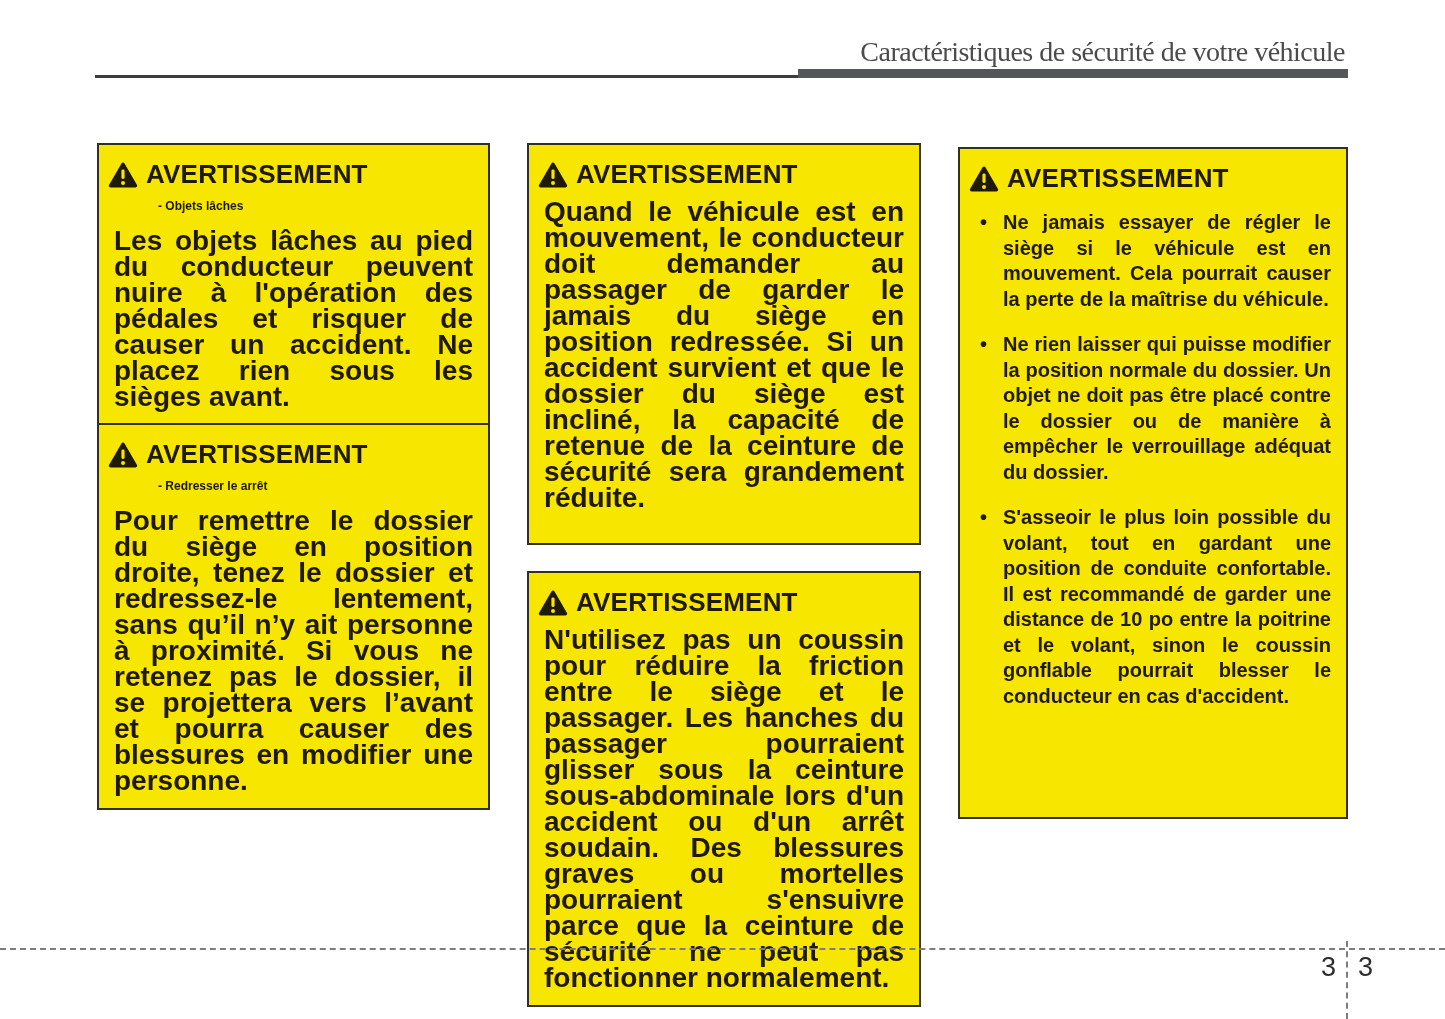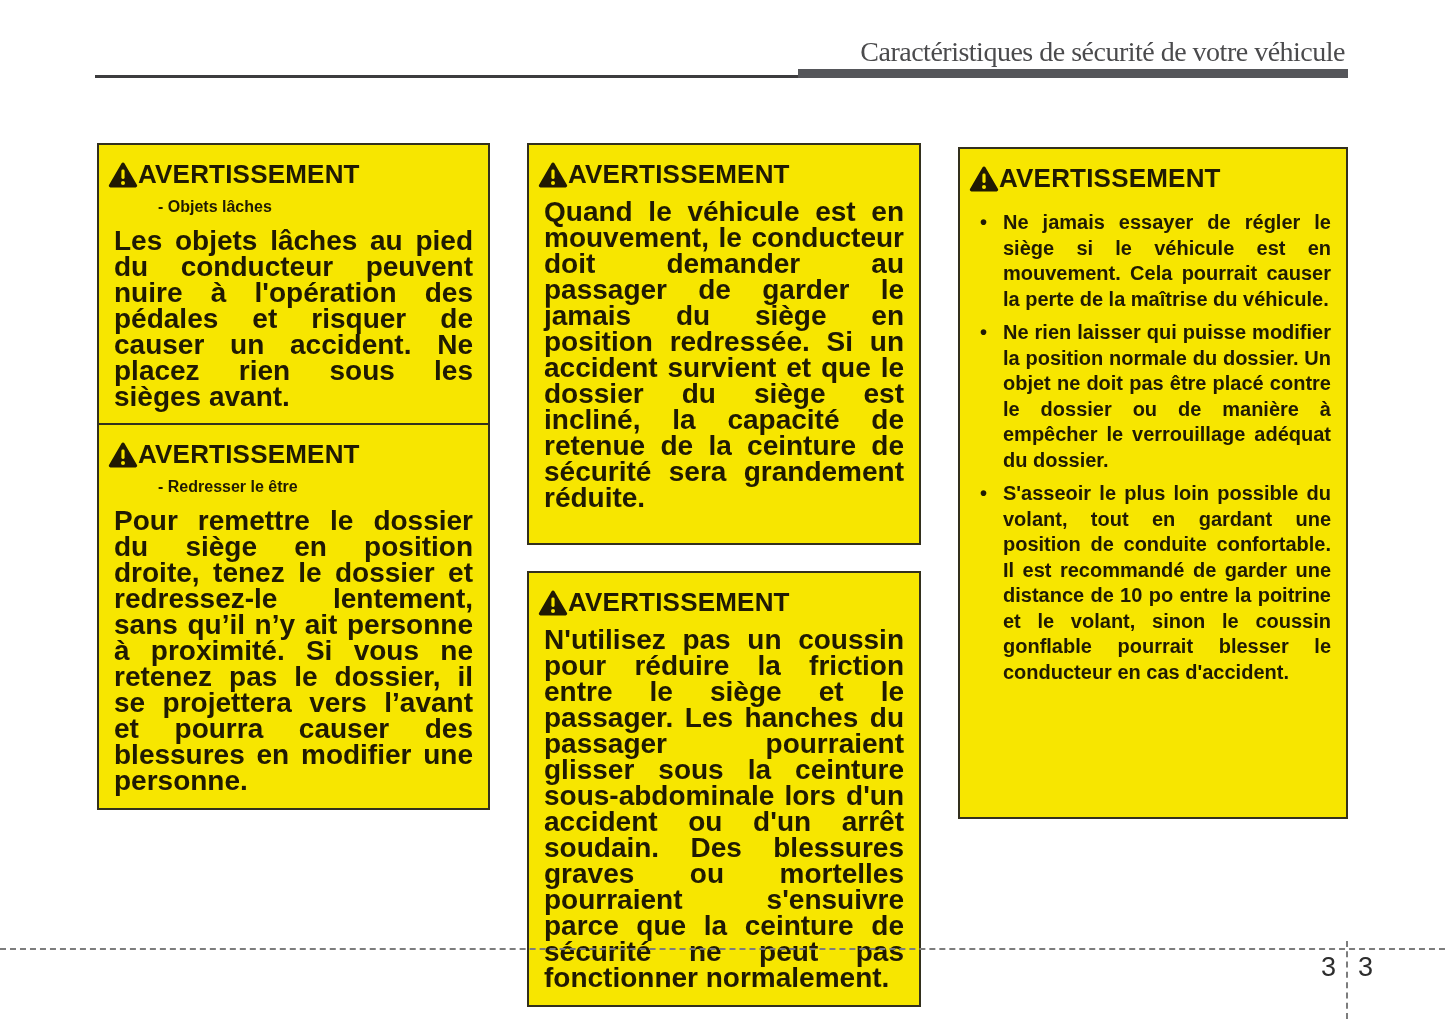--- a/index.html
+++ b/index.html
@@ -44,50 +44,50 @@
   
   .wbox{
     position:absolute;
     background:var(--warning_bg);
     border:2px solid var(--warning_border);
     padding:13px 15px 14px 15px;
     color:var(--warning_text);
     font-weight:bold;
   }
   .wtitle-row{
-    display:flex;align-items:center;gap:0;
+    display:flex;align-items:center;gap:8px;
     margin-left:-6px;
     height:32px;
   }
   .wtriangle{display:inline-flex;width:30px;height:27px;flex:0 0 auto;}
   .wtitle{
     font-size:26px;line-height:30px;letter-spacing:0.2px;
     white-space:nowrap;
   }
   .wsubtitle{
-    font-size:16px;line-height:25px;
+    font-size:12px;line-height:25px;
     margin:4px 0 0 44px;
     padding-left:14px;text-indent:-14px;
   }
   .wsubtitle.narrow{max-width:212px;}
   .wbody{
     margin-top:9px;
     font-size:28px;line-height:26px;
     text-align:justify;
   }
   .wbullets{
     list-style:none;
     margin-top:8px;
   }
   .wbullets li{
     position:relative;
     padding-left:28px;
     font-size:20px;line-height:25.5px;
     text-align:justify;
-    margin-top:8px;
+    margin-top:20px;
   }
   .wbullets li:first-child{margin-top:16px;}
   .wbullets li::before{
     content:"\2022";
     position:absolute;left:5px;top:0;
   }
   
   .wbox-1{left:97px;top:143px;width:393px;min-height:253px;}
   .wbox-2{left:97px;top:423px;width:393px;min-height:324px;}
   .wbox-3{left:527px;top:143px;width:394px;min-height:402px;}
@@ -138,21 +138,21 @@
     <div class="wtitle-row">
       <span class="wtriangle">
         <svg viewBox="0 0 30 27" width="30" height="27" aria-hidden="true">
           <path d="M13.6 2.2 a1.7 1.7 0 0 1 2.8 0 L29 24 a1.6 1.6 0 0 1 -1.4 2.4 H2.4 A1.6 1.6 0 0 1 1 24 Z" fill="#201A02"></path>
           <rect x="13.4" y="8.5" width="3.2" height="9.5" rx="1.4" fill="#F7E600"></rect>
           <circle cx="15" cy="22" r="2" fill="#F7E600"></circle>
         </svg>
       </span>
       <span class="wtitle">AVERTISSEMENT</span>
     </div>
-    <div class="wsubtitle">- Redresser le être</div>
+    <div class="wsubtitle">- Redresser le arrêt</div>
     <p class="wbody">Pour remettre le dossier du siège en position droite, tenez le dossier et redressez-le lentement, sans qu’il n’y ait personne à proximité. Si vous ne retenez pas le dossier, il se projettera vers l’avant et pourra causer des blessures en modifier une personne.</p>
   </section>
 
   <section class="wbox wbox-3">
     <div class="wtitle-row">
       <span class="wtriangle">
         <svg viewBox="0 0 30 27" width="30" height="27" aria-hidden="true">
           <path d="M13.6 2.2 a1.7 1.7 0 0 1 2.8 0 L29 24 a1.6 1.6 0 0 1 -1.4 2.4 H2.4 A1.6 1.6 0 0 1 1 24 Z" fill="#201A02"></path>
           <rect x="13.4" y="8.5" width="3.2" height="9.5" rx="1.4" fill="#F7E600"></rect>
           <circle cx="15" cy="22" r="2" fill="#F7E600"></circle>

